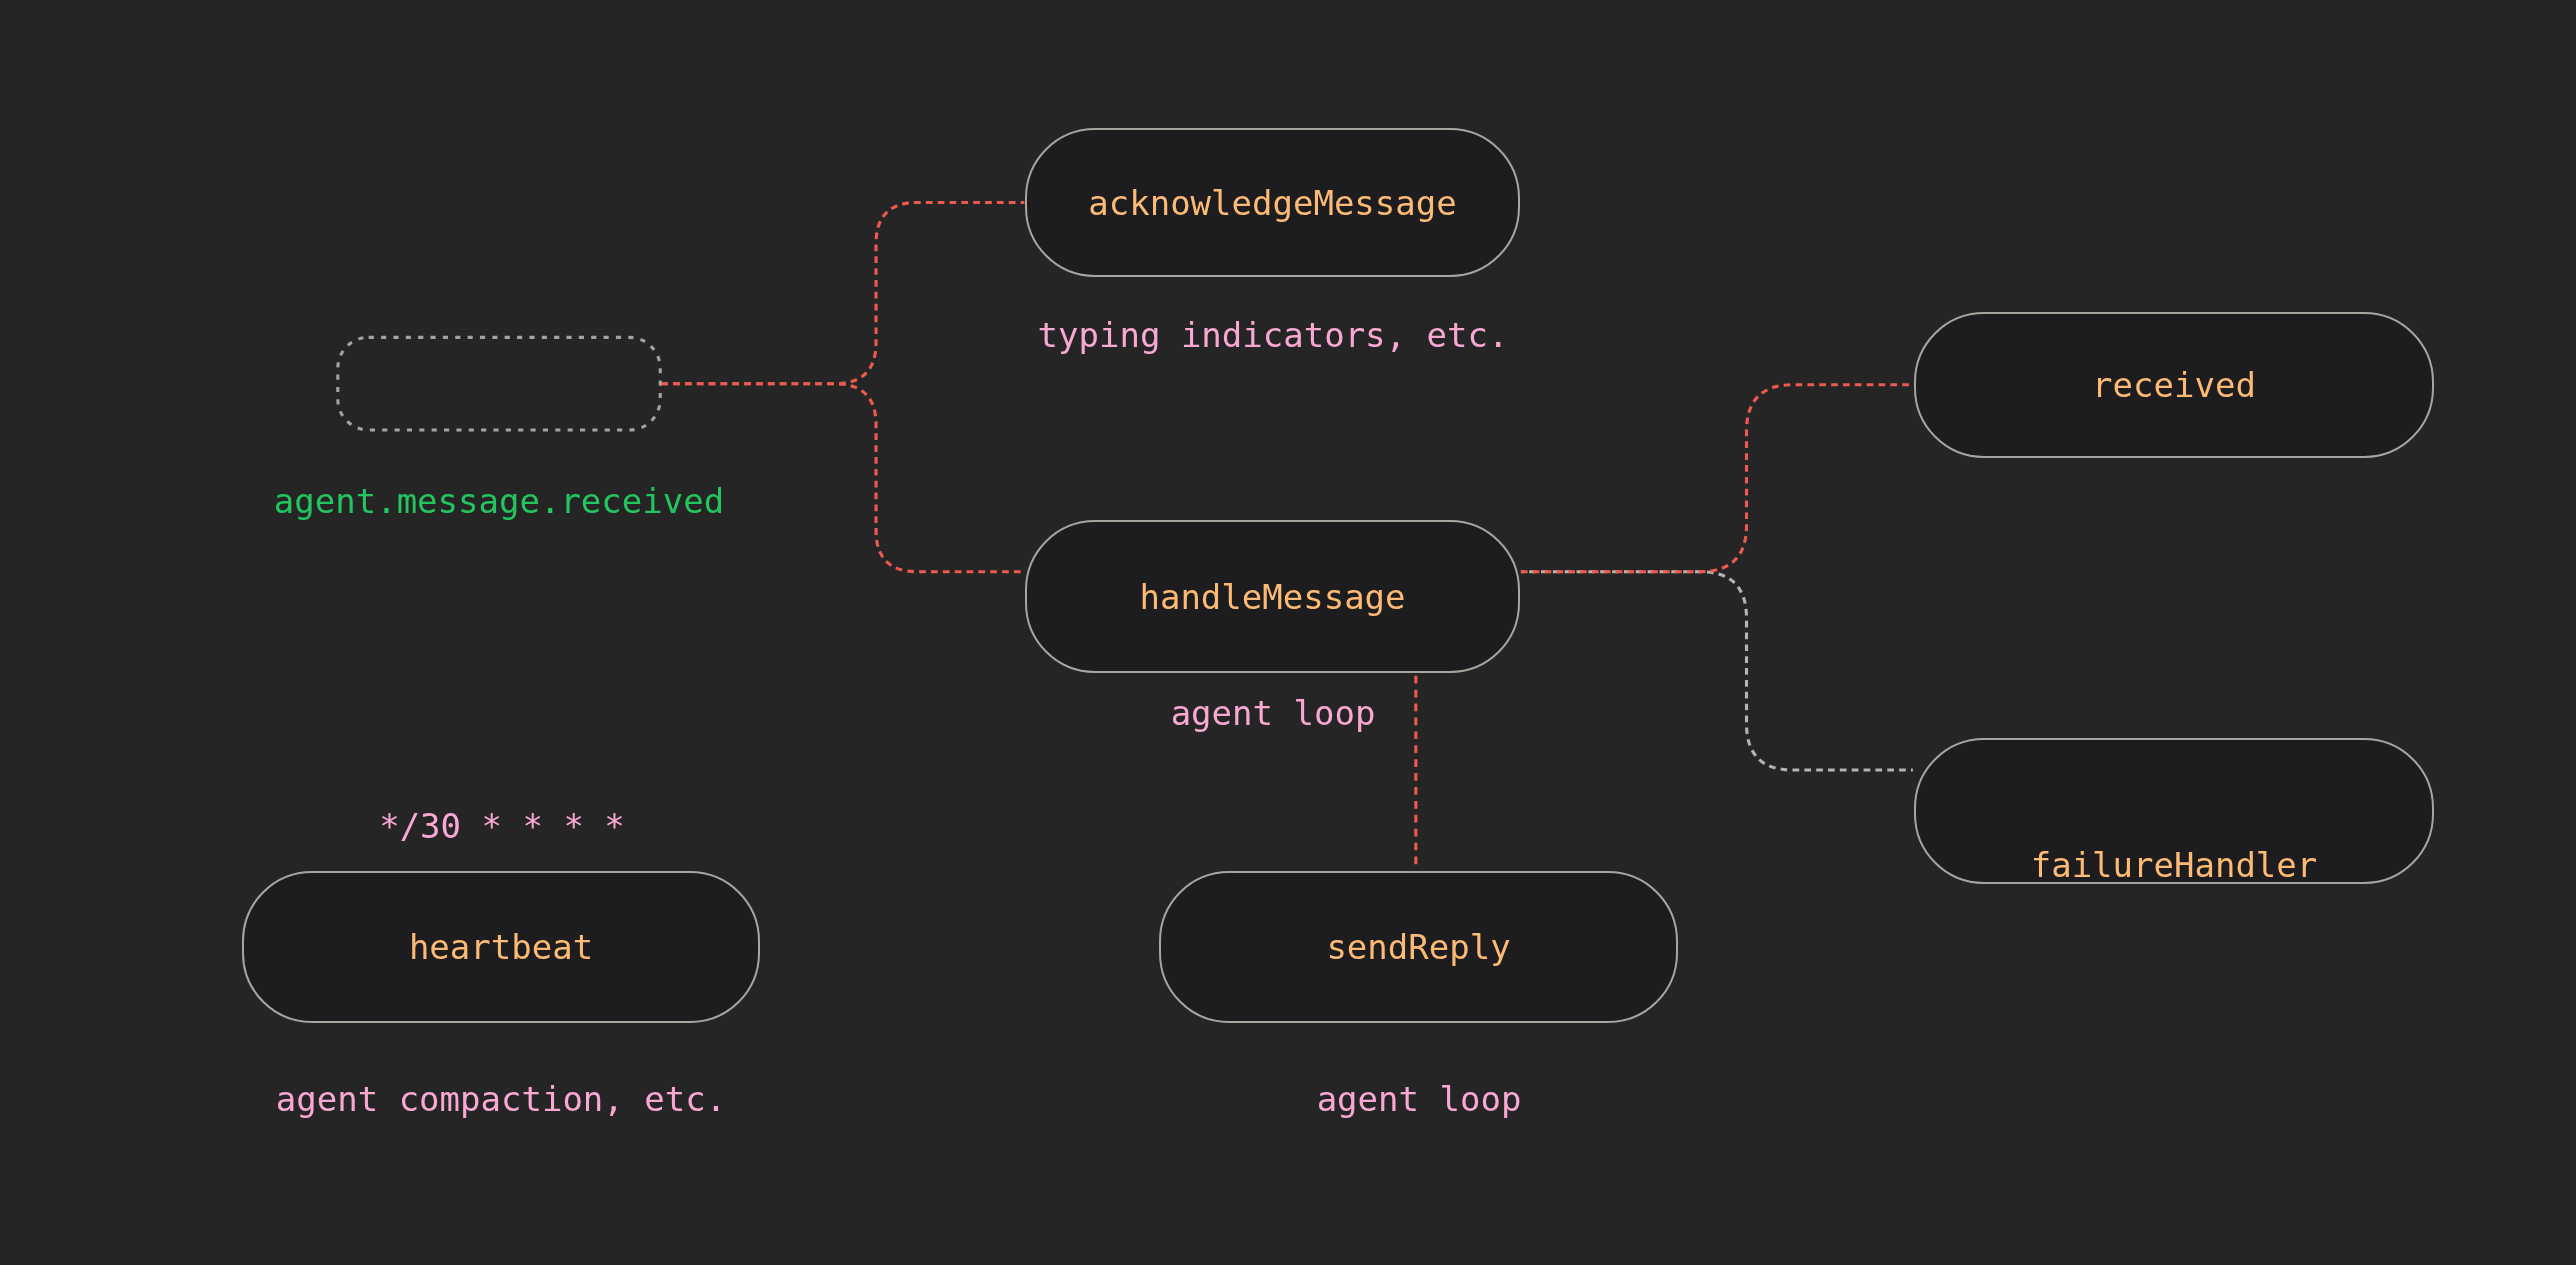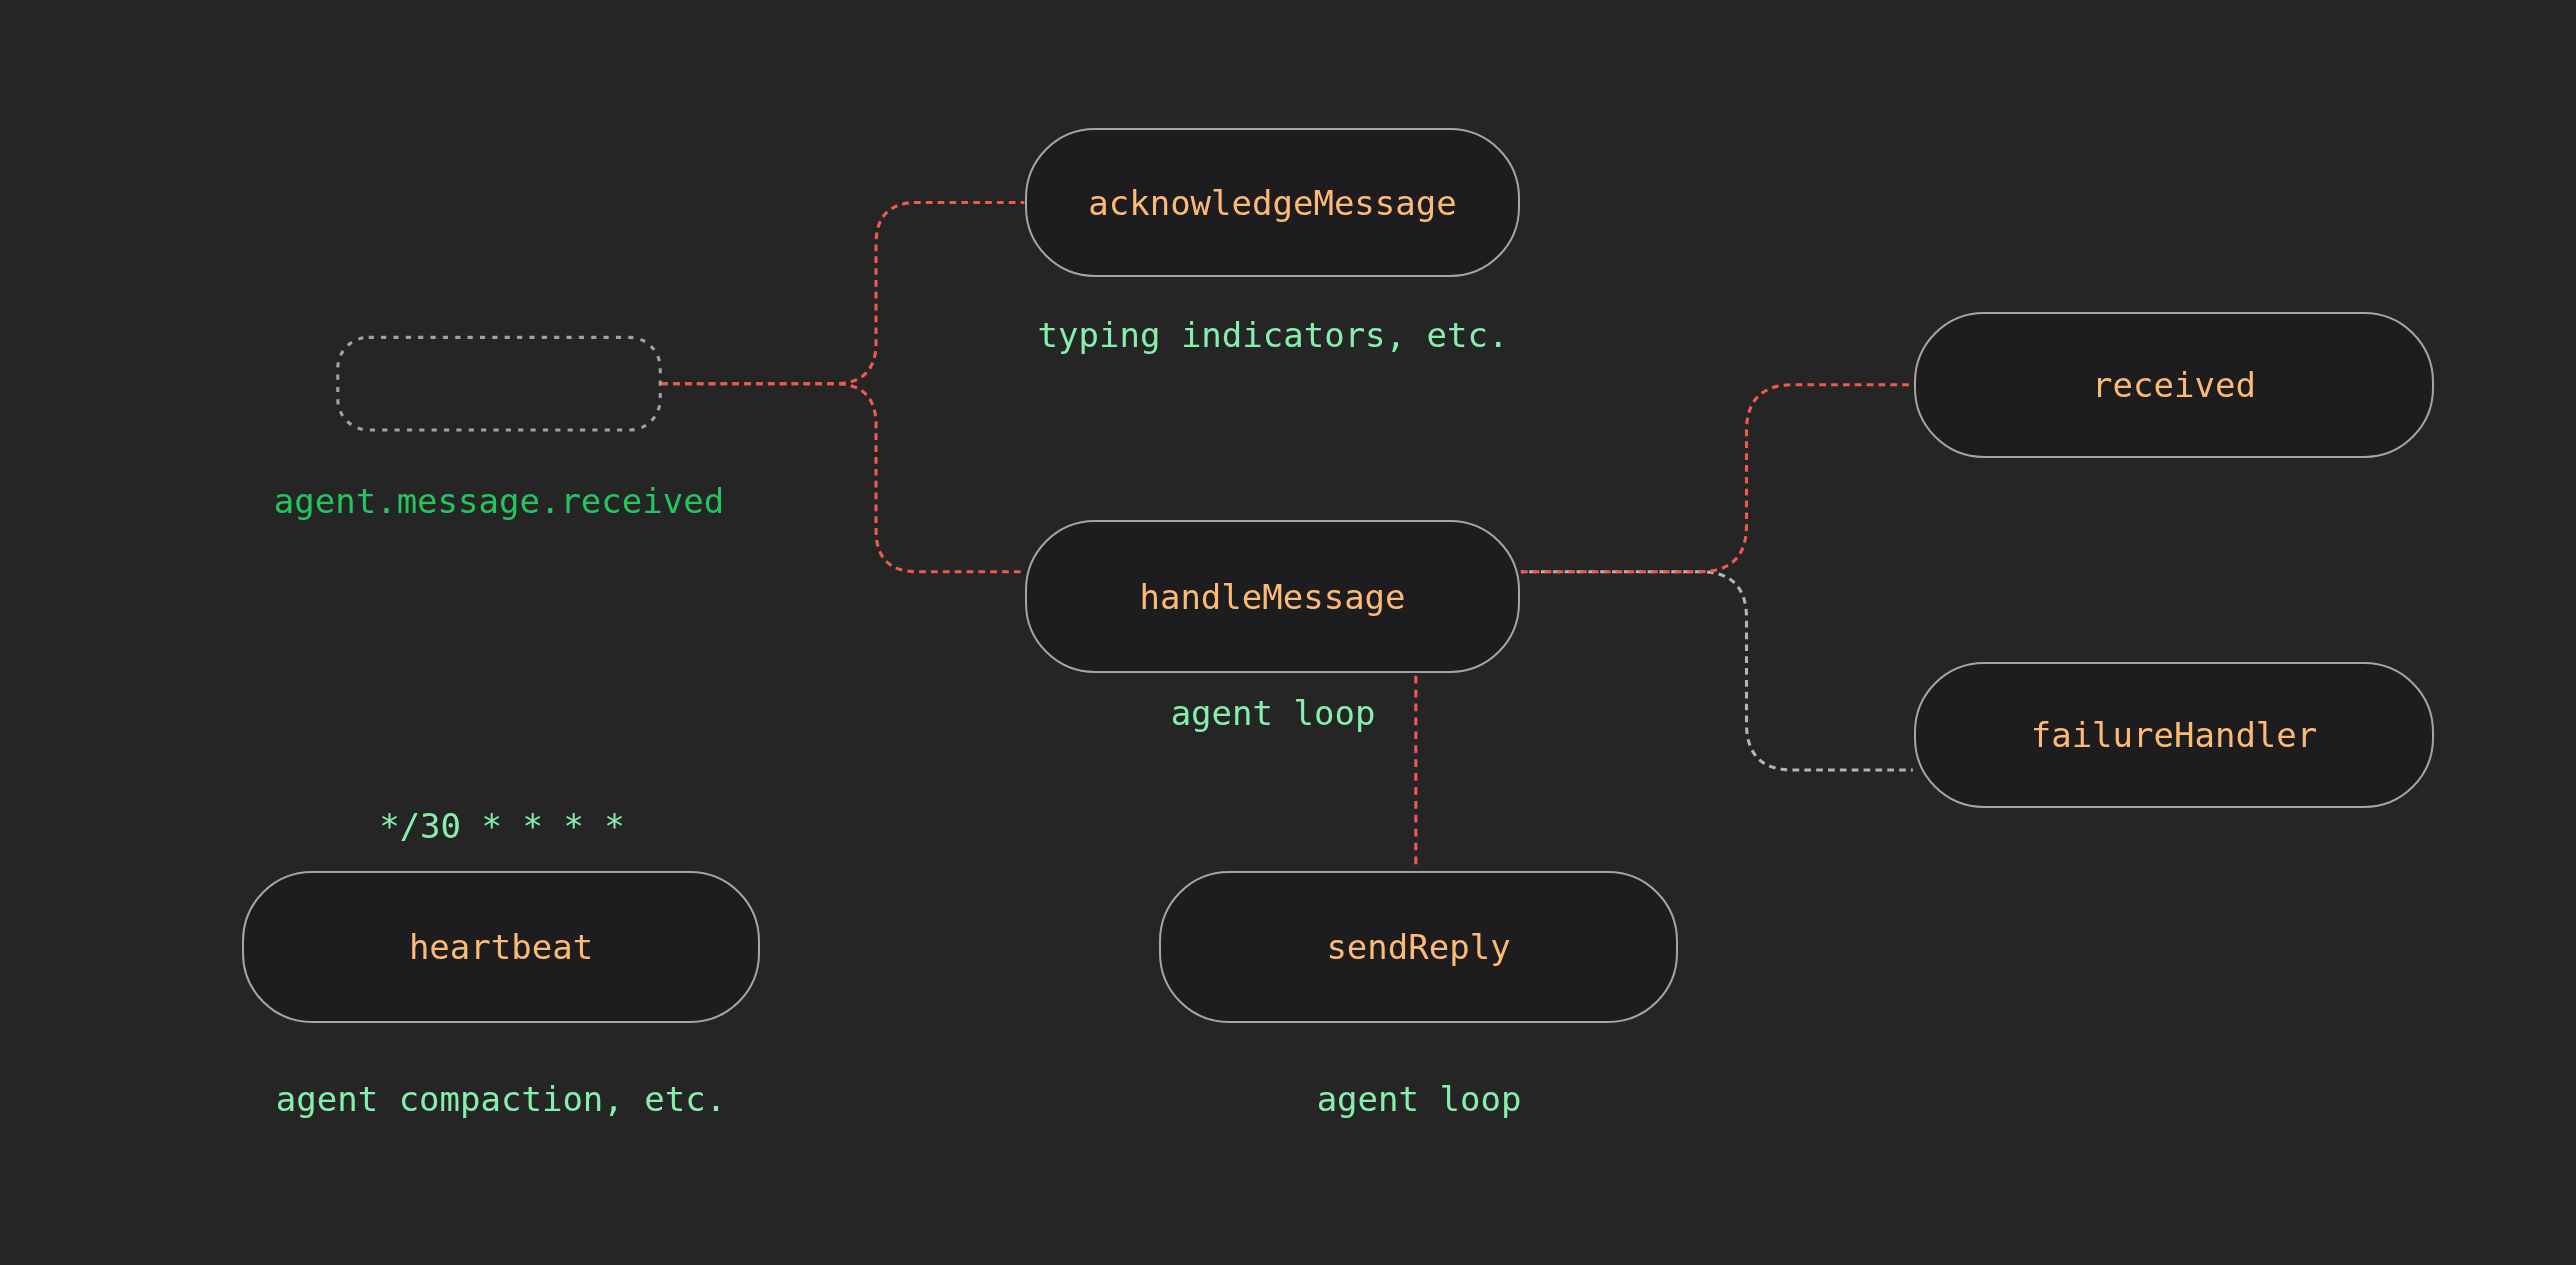--- a/index.html
+++ b/index.html
@@ -54,27 +54,27 @@
     align-items: center;
     justify-content: center;
     color: #fdba74;
     font-size: 34px;
     line-height: 1;
     white-space: nowrap;
   }
   .node-acknowledge { left: 1025px; top: 128px;  width: 495px;  height: 149px; }
   .node-handle      { left: 1025px; top: 520px;  width: 495px;  height: 153px; }
   .node-sendreply   { left: 1914px; top: 312px;  width: 520px; height: 146px; }
-  .node-failure     { left: 1914px; top: 662px; width: 520px; height: 146px; }
+  .node-failure     { left: 1914px; top: 738px; width: 520px; height: 146px; align-items: flex-end; }
   .node-heartbeat   { left: 242px;  top: 871px; width: 518px; height: 152px; }
   .node-subagent    { left: 1159px; top: 871px; width: 519px; height: 152px; }
   .caption {
     position: absolute;
     transform: translate(-50%, -50%);
-    color: #86efac;
+    color: #f9a8d4;
     font-size: 34px;
     line-height: 1;
     white-space: nowrap;
   }
   .caption.white { color: #22c55e; }
   .cap-trigger   { left: 499px;  top: 501px; }
   .cap-ack       { left: 1273px; top: 335px; }
   .cap-handle    { left: 1273px; top: 713px; }
   .cap-cron      { left: 502px;  top: 826px; }
   .cap-heartbeat { left: 501px;  top: 1099px; }

